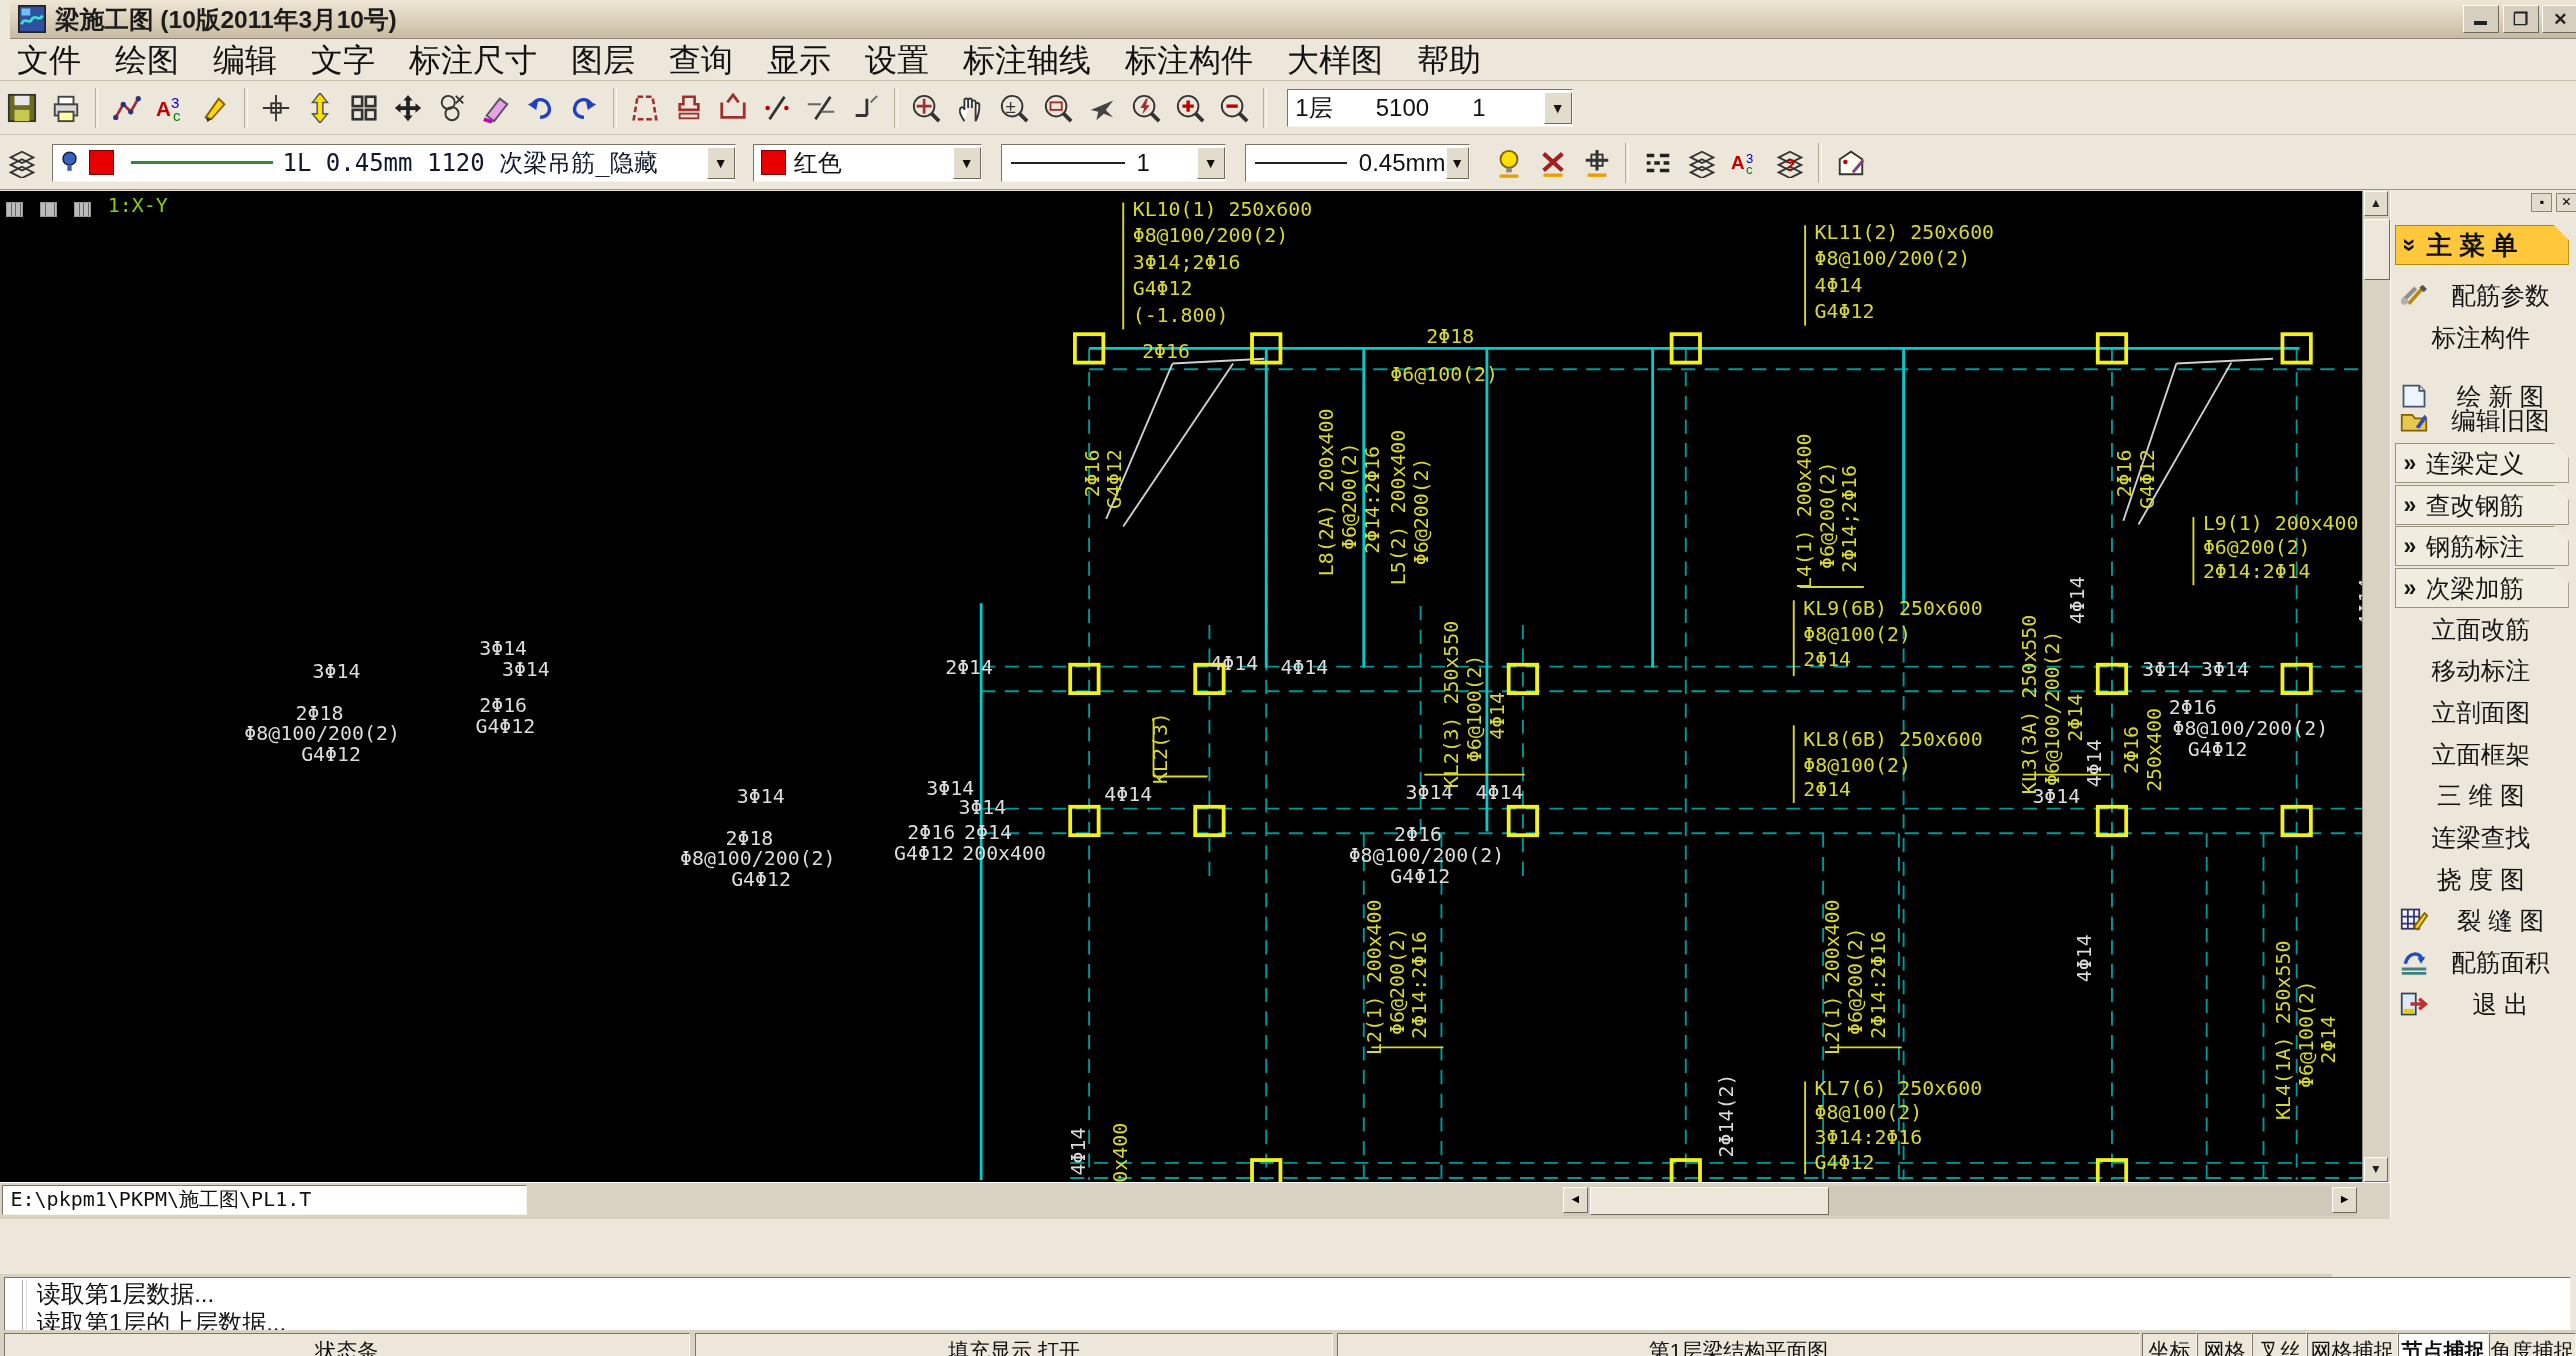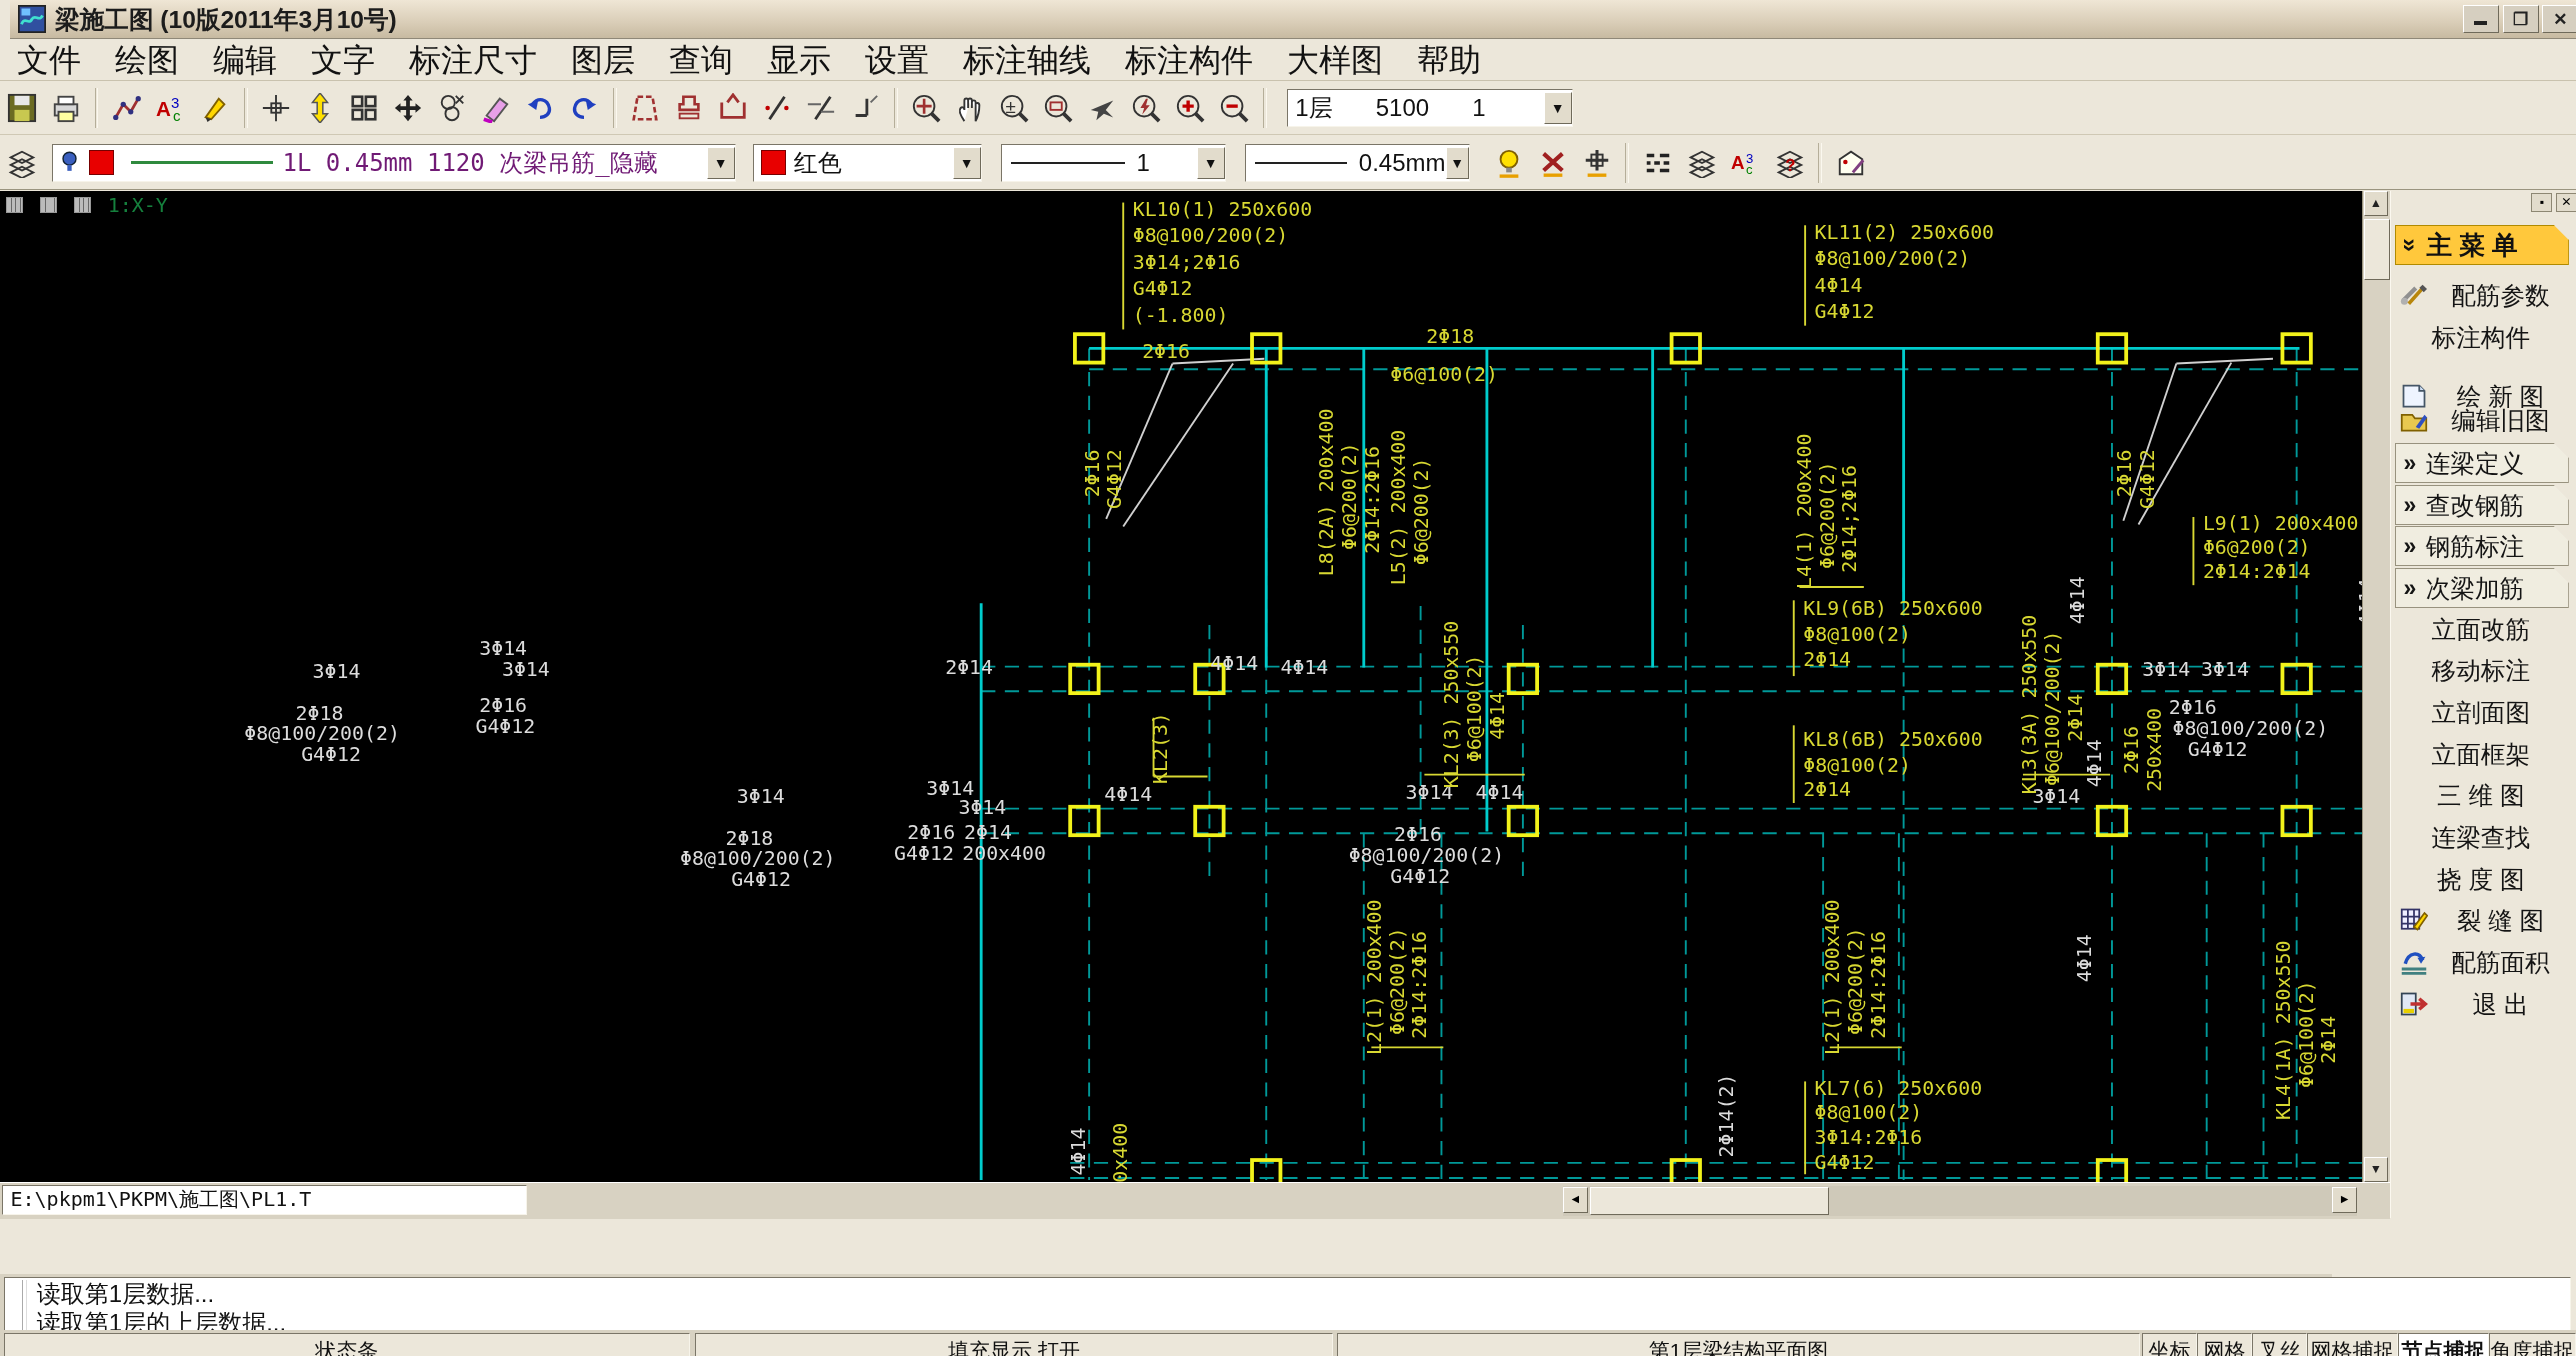--- a/index.html
+++ b/index.html
@@ -33,29 +33,29 @@
   .dropbtn{margin-left:auto;width:28px;height:32px;background:#e2dccc;border:1.9px solid;
     border-color:#fff #6f6a5a #6f6a5a #fff;font-size:14px;color:#111;padding:0;}
   .floorcombo{width:284px;margin-left:13.3px;font-size:24px;}
   .floorcombo .fl{padding-left:7.6px;}
   .floorcombo .fh{margin:0 auto;}
   .floorcombo .fn{margin-right:15px;}
   .layercombo{width:682px;margin-left:7.6px;}
   .sw.red{width:23px;height:23px;background:#e80000;border:0.9px solid #700;display:inline-block;margin:0 7.6px;}
   .bulbi{width:23px;height:24.6px;margin-left:5.7px;}
   .lsample{width:142px;border-top:3.8px solid #2f8a3e;margin:0 9.5px;}
-  .ltext{font-size:24px;color:#701a75;font-family:"DejaVu Sans Mono",monospace;white-space:nowrap;}
+  .ltext{font-size:24px;color:#0f172a;font-family:"DejaVu Sans Mono",monospace;white-space:nowrap;}
   .colorcombo{width:227px;margin-left:17px;font-size:24px;}
   .linecombo{width:223px;margin-left:19px;font-size:24px;}
   .widthcombo{width:223px;margin-left:19px;font-size:24px;}
   .blsample{width:114px;border-top:2.8px solid #222;margin:0 11.4px 0 9.5px;}
   
   .canvas{position:absolute;left:0;top:191px;width:2362px;height:991px;background:#000;}
-  .viewtab{position:absolute;left:5.7px;top:1.9px;display:flex;align-items:center;gap:17px;z-index:5;
-    color:#15803d;font-size:20px;font-family:"DejaVu Sans Mono",monospace;}
+  .viewtab{position:absolute;left:5.7px;top:1.9px;display:flex;align-items:flex-end;gap:17px;z-index:5;
+    color:#84cc16;font-size:20px;font-family:"DejaVu Sans Mono",monospace;}
   .chip{width:15px;height:13.3px;border:0.9px solid #999;
     background:repeating-linear-gradient(90deg,#bbb 0 3.8px,#666 3.8px 4.7px);}
   #plan{position:absolute;left:0;top:0;}
   .ann{font-family:"DejaVu Sans Mono",monospace;font-size:21px;}
   .ann.y{fill:#d8d832;} .ann.w{fill:#dcdcdc;}
   
   .vscroll{position:absolute;left:2362px;top:191px;width:26.5px;height:991px;background:#d8d2c2;
     border-left:0.9px solid #9a947f;}
   .sbtn{position:absolute;left:0.9px;width:24px;height:24.6px;background:#e2dccc;border:1.9px solid;
     border-color:#fff #6f6a5a #6f6a5a #fff;font-size:12.3px;text-align:center;line-height:21px;color:#222;padding:0;}

